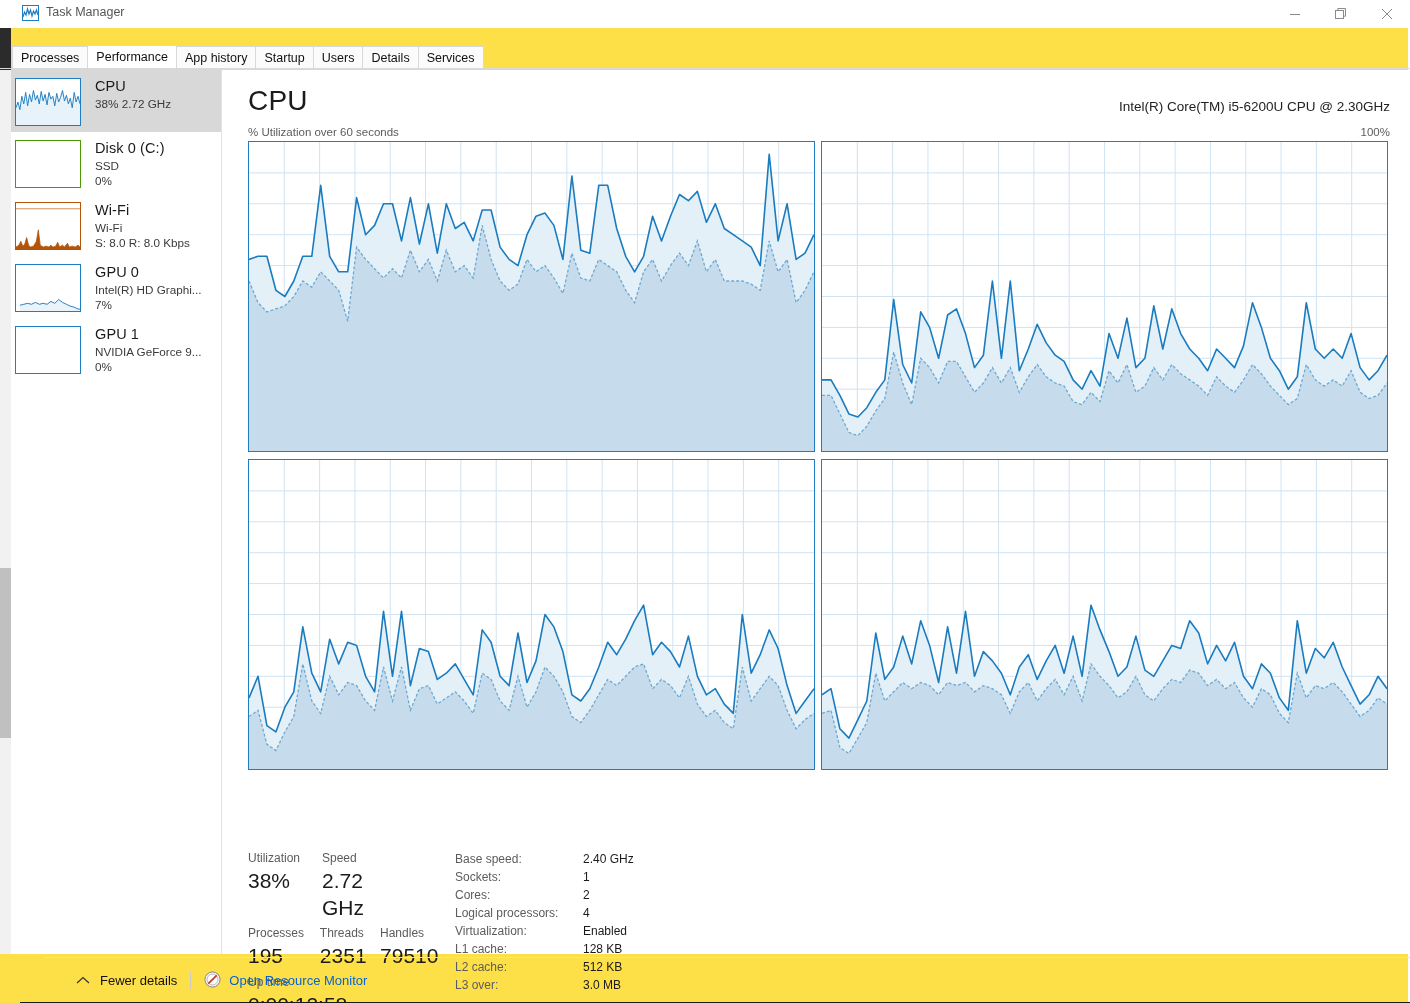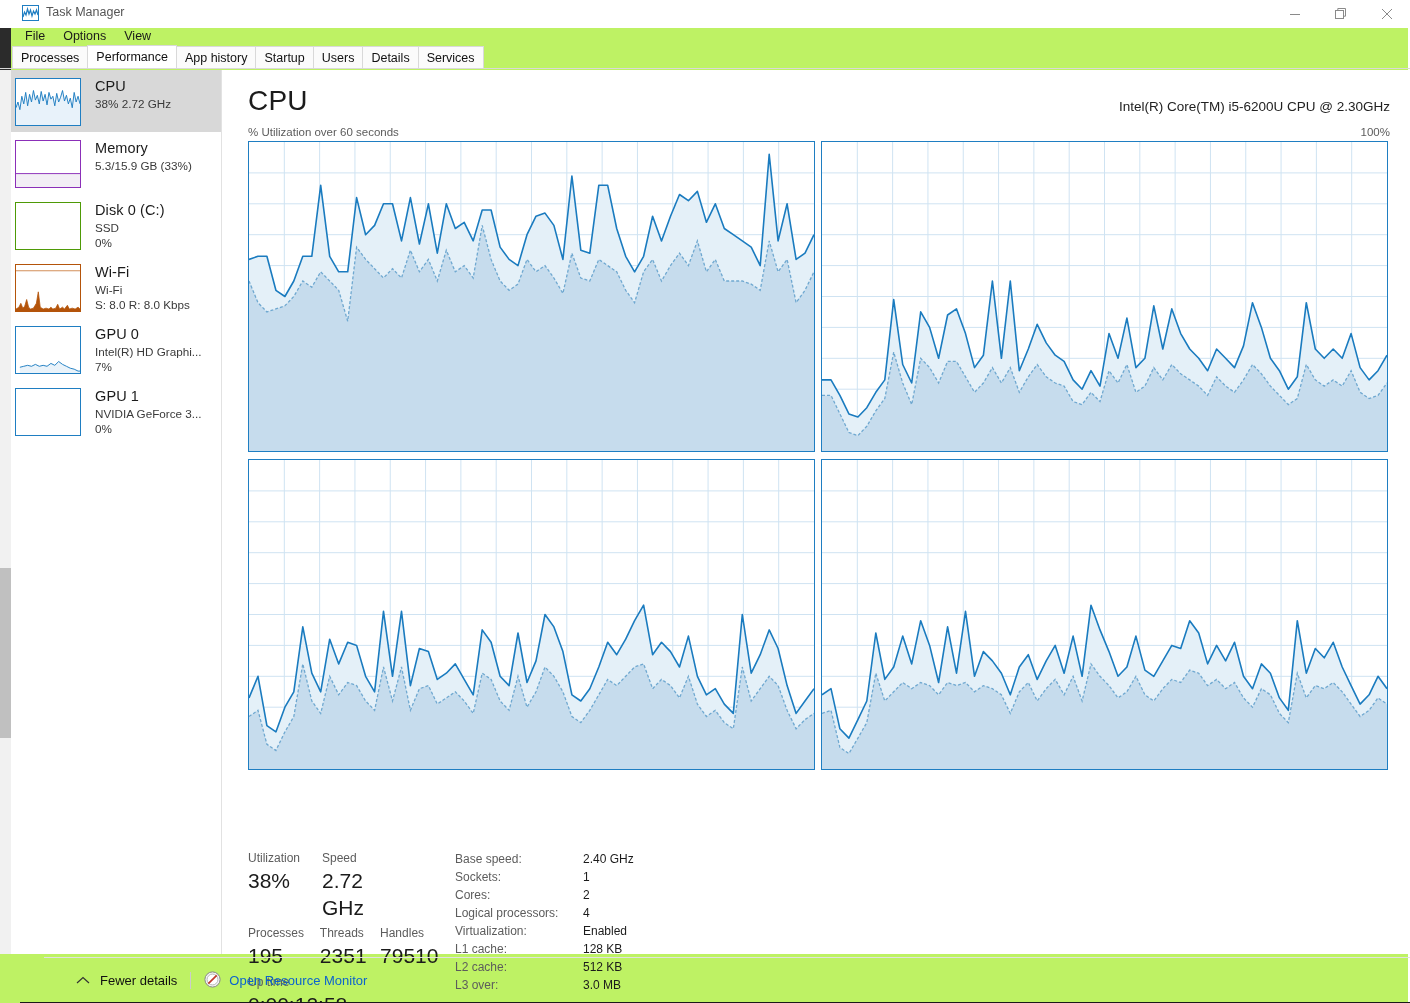--- a/index.html
+++ b/index.html
@@ -7,21 +7,21 @@
     width: 1410px; height: 1003px;
     font-family: "Liberation Sans", sans-serif;
     background: #ffffff;
     overflow: hidden;
   }
 
   
   #app {
     position: relative;
     width: 1408px; height: 1003px;
-    background: #bef264;
+    background: #fde047;
   }
 
   .titlebar {
     position: absolute; left: 0; top: 0; width: 1410px; height: 28px;
     background: #ffffff;
   }
   .title-left {
     position: absolute; left: 22px; top: 4px;
     display: flex; align-items: center; gap: 7px;
   }
@@ -255,25 +255,20 @@
       </div>
       <div class="win-btn">
         <svg width="12" height="12" viewBox="0 0 12 12">
           <line x1="1" y1="1" x2="11" y2="11" stroke="#8a8a8a" stroke-width="1"></line>
           <line x1="11" y1="1" x2="1" y2="11" stroke="#8a8a8a" stroke-width="1"></line>
         </svg>
       </div>
     </div>
   </div>
 
-  <div class="menubar">
-    <div class="menu-item">File</div>
-    <div class="menu-item">Options</div>
-    <div class="menu-item">View</div>
-  </div>
 
   <div class="tabstrip">
     <div class="tab">Processes</div>
     <div class="tab active">Performance</div>
     <div class="tab">App history</div>
     <div class="tab">Startup</div>
     <div class="tab">Users</div>
     <div class="tab">Details</div>
     <div class="tab">Services</div>
   </div>
@@ -290,32 +285,20 @@
           <polyline fill="#e8f2fa" stroke="none" points="0,30 2,24 4,32 6,18 8,26 10,14 12,28 14,16 16,24 18,12 20,22 22,17 24,26 26,13 28,23 30,16 32,27 34,14 36,21 38,18 40,28 42,15 44,24 46,19 48,12 50,23 52,17 54,26 56,20 58,30 60,14 62,24 64,18 66,26 66,48 0,48"></polyline>
           <polyline fill="none" stroke="#1f7ec2" stroke-width="1" points="0,30 2,24 4,32 6,18 8,26 10,14 12,28 14,16 16,24 18,12 20,22 22,17 24,26 26,13 28,23 30,16 32,27 34,14 36,21 38,18 40,28 42,15 44,24 46,19 48,12 50,23 52,17 54,26 56,20 58,30 60,14 62,24 64,18 66,26"></polyline>
         </svg>
       </div>
       <div class="side-text">
         <div class="side-title">CPU</div>
         <div class="side-sub">38%  2.72 GHz</div>
       </div>
     </div>
 
-    <div class="side-item">
-      <div class="side-thumb memory">
-        <svg viewBox="0 0 66 48" preserveAspectRatio="none">
-          <rect x="0" y="34" width="66" height="14" fill="#f2eef5"></rect>
-          <line x1="0" y1="34" x2="66" y2="34" stroke="#8b2fb8" stroke-width="1"></line>
-        </svg>
-      </div>
-      <div class="side-text">
-        <div class="side-title">Memory</div>
-        <div class="side-sub">5.3/15.9 GB (33%)</div>
-      </div>
-    </div>
 
     <div class="side-item">
       <div class="side-thumb disk">
         <svg viewBox="0 0 66 48" preserveAspectRatio="none"></svg>
       </div>
       <div class="side-text">
         <div class="side-title">Disk 0 (C:)</div>
         <div class="side-sub">SSD</div>
         <div class="side-sub">0%</div>
       </div>
@@ -348,21 +331,21 @@
         <div class="side-sub">7%</div>
       </div>
     </div>
 
     <div class="side-item">
       <div class="side-thumb">
         <svg viewBox="0 0 66 48" preserveAspectRatio="none"></svg>
       </div>
       <div class="side-text">
         <div class="side-title">GPU 1</div>
-        <div class="side-sub">NVIDIA GeForce 3...</div>
+        <div class="side-sub">NVIDIA GeForce 9...</div>
         <div class="side-sub">0%</div>
       </div>
     </div>
 
   </div>
 
   <div class="divider"></div>
 
   <div class="main">
 

